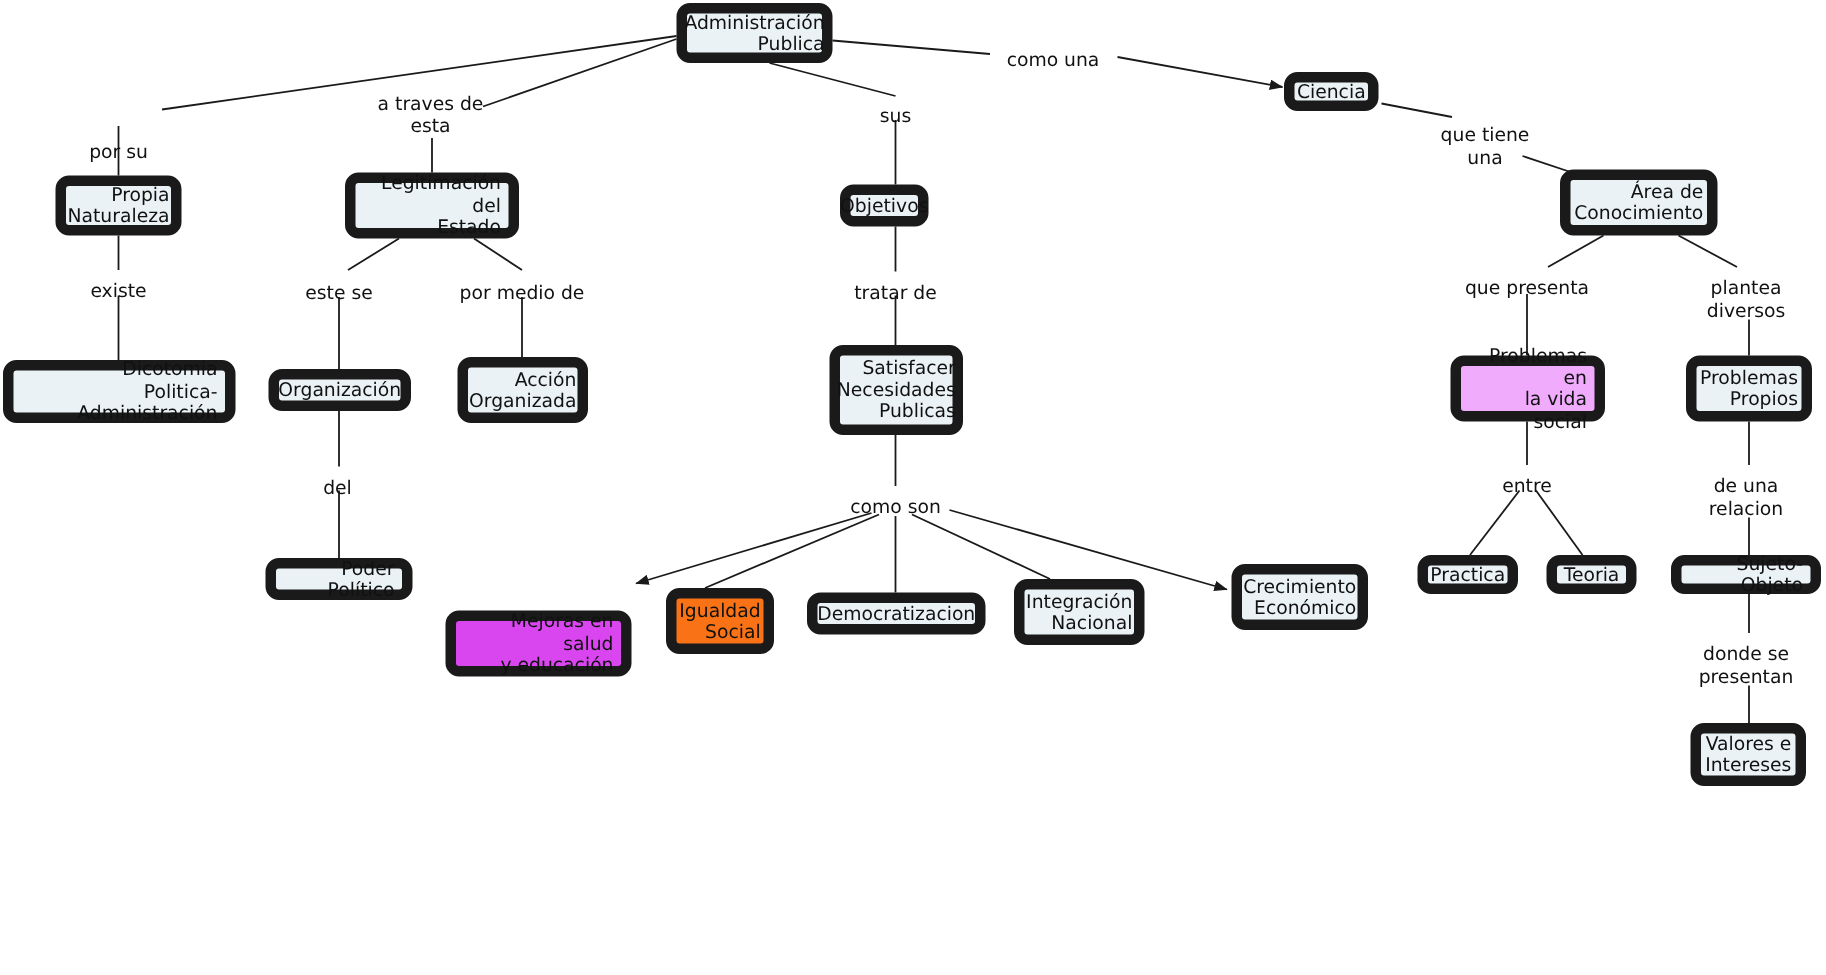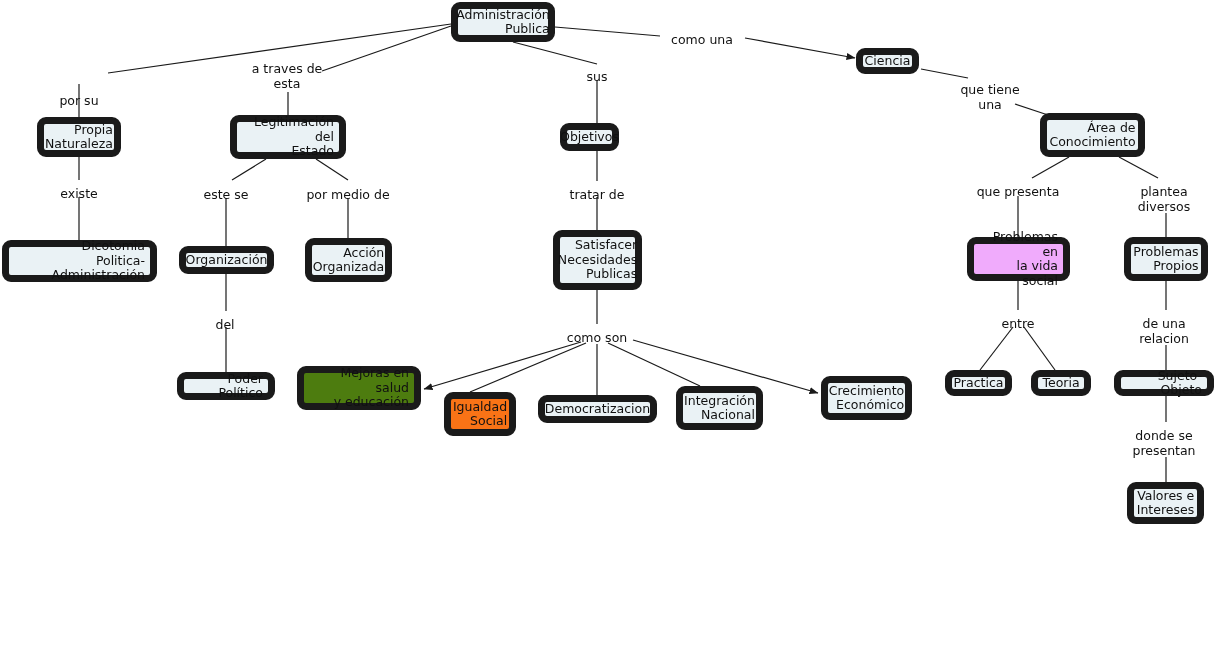--- a/index.html
+++ b/index.html
@@ -133,21 +133,21 @@
       <div class="node" style="left: 230px; top: 115px; width: 116px; height: 44px; background: rgb(234, 242, 245); border-color: rgb(26, 26, 26);">Legitimación del
 Estado</div>
       <div class="node" style="left: 179px; top: 246px; width: 95px; height: 28px; background: rgb(234, 242, 245); border-color: rgb(26, 26, 26);">Organización</div>
       <div class="node" style="left: 177px; top: 372px; width: 98px; height: 28px; background: rgb(234, 242, 245); border-color: rgb(26, 26, 26);">Poder Político</div>
       <div class="node" style="left: 305px; top: 238px; width: 87px; height: 44px; background: rgb(234, 242, 245); border-color: rgb(26, 26, 26);">Acción
 Organizada</div>
       <div class="node" style="left: 560px; top: 123px; width: 59px; height: 28px; background: rgb(234, 242, 245); border-color: rgb(26, 26, 26);">Objetivos</div>
       <div class="node" style="left: 553px; top: 230px; width: 89px; height: 60px; background: rgb(234, 242, 245); border-color: rgb(26, 26, 26);">Satisfacer
 Necesidades
 Publicas</div>
-      <div class="node" style="left: 297px; top: 366px; width: 124px; height: 44px; background: #4d7c0f; border-color: rgb(26, 26, 26); padding-left: 24px;">Mejoras en salud
+      <div class="node" style="left: 297px; top: 407px; width: 124px; height: 44px; background: #d946ef; border-color: rgb(26, 26, 26); padding-left: 24px;">Mejoras en salud
 y educación</div>
       <div class="node" style="left: 444px; top: 392px; width: 72px; height: 44px; background: #f97316; border-color: rgb(26, 26, 26);">Igualdad
 Social</div>
       <div class="node" style="left: 538px; top: 395px; width: 119px; height: 28px; background: rgb(234, 242, 245); border-color: rgb(26, 26, 26);">Democratizacion</div>
       <div class="node" style="left: 676px; top: 386px; width: 87px; height: 44px; background: rgb(234, 242, 245); border-color: rgb(26, 26, 26);">Integración
 Nacional</div>
       <div class="node" style="left: 821px; top: 376px; width: 91px; height: 44px; background: rgb(234, 242, 245); border-color: rgb(26, 26, 26);">Crecimiento
 Económico</div>
       <div class="node" style="left: 856px; top: 48px; width: 63px; height: 26px; background: rgb(234, 242, 245); border-color: rgb(26, 26, 26);">Ciencia</div>
       <div class="node" style="left: 1040px; top: 113px; width: 105px; height: 44px; background: rgb(234, 242, 245); border-color: rgb(26, 26, 26);">Área de

